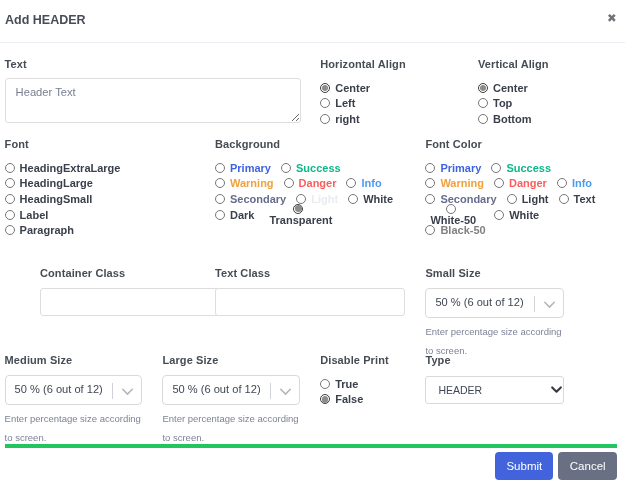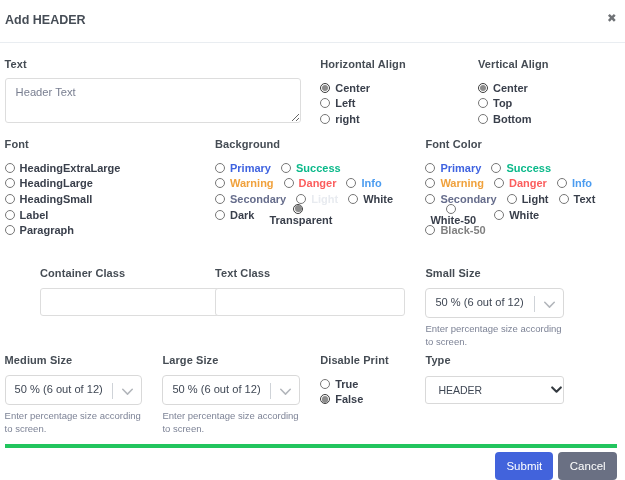--- a/index.html
+++ b/index.html
@@ -9,21 +9,21 @@
   
   .modal-header{position:absolute;left:0;top:0;width:625px;height:43px;border-bottom:1px solid #e9edf1;box-sizing:border-box;}
   .modal-title{position:absolute;left:5px;top:11.8px;font-size:12.5px;line-height:16px;font-weight:700;color:#464d56;}
   .close-btn{position:absolute;left:607px;top:13px;width:10px;height:10px;padding:0;border:0;background:none;
              font-size:11.5px;line-height:10px;color:#6f7276;cursor:pointer;font-family:"DejaVu Sans",sans-serif;text-align:left;}
   
   .modal-body{position:absolute;left:0;top:0;width:625px;}
   .row{position:absolute;left:0;width:631.2px;}
   .col{position:absolute;top:0;box-sizing:border-box;padding:0 4.6px;}
   .flabel{font-size:11px;font-weight:700;color:#454c54;letter-spacing:.1px;line-height:14px;display:block;}
-  .hint{font-size:9.5px;color:#7d8396;line-height:13px;margin-top:4px;width:140px;}
+  .hint{font-size:9.5px;color:#7d8396;line-height:19px;margin-top:4px;width:140px;}
   
   textarea.ta{box-sizing:border-box;width:296px;height:44.5px;margin-top:7px;border:1px solid #dddddd;border-radius:3px;
       padding:5.5px 10px;font-family:"Liberation Sans",sans-serif;font-size:11.2px;line-height:14px;color:#6b7280;resize:both;outline:none;}
   textarea.ta::placeholder{color:#787e90;}
   input.ti{box-sizing:border-box;width:190.5px;height:28px;margin-top:8.3px;border:1px solid #dddddd;border-radius:3px;
       padding:4px 9px;font-family:"Liberation Sans",sans-serif;font-size:11.2px;color:#495057;outline:none;}
   .sel{box-sizing:border-box;height:29.5px;margin-top:8px;border:1px solid #d9d9d9;border-radius:4px;background:#fff;
       position:relative;display:flex;align-items:center;cursor:pointer;}
   .sel .val{font-size:11.1px;color:#3f4754;padding-left:9px;white-space:nowrap;position:relative;top:-0.5px;}
   .sel .sep{position:absolute;right:28px;top:6.5px;width:1px;height:16px;background:#cfd3d8;}

